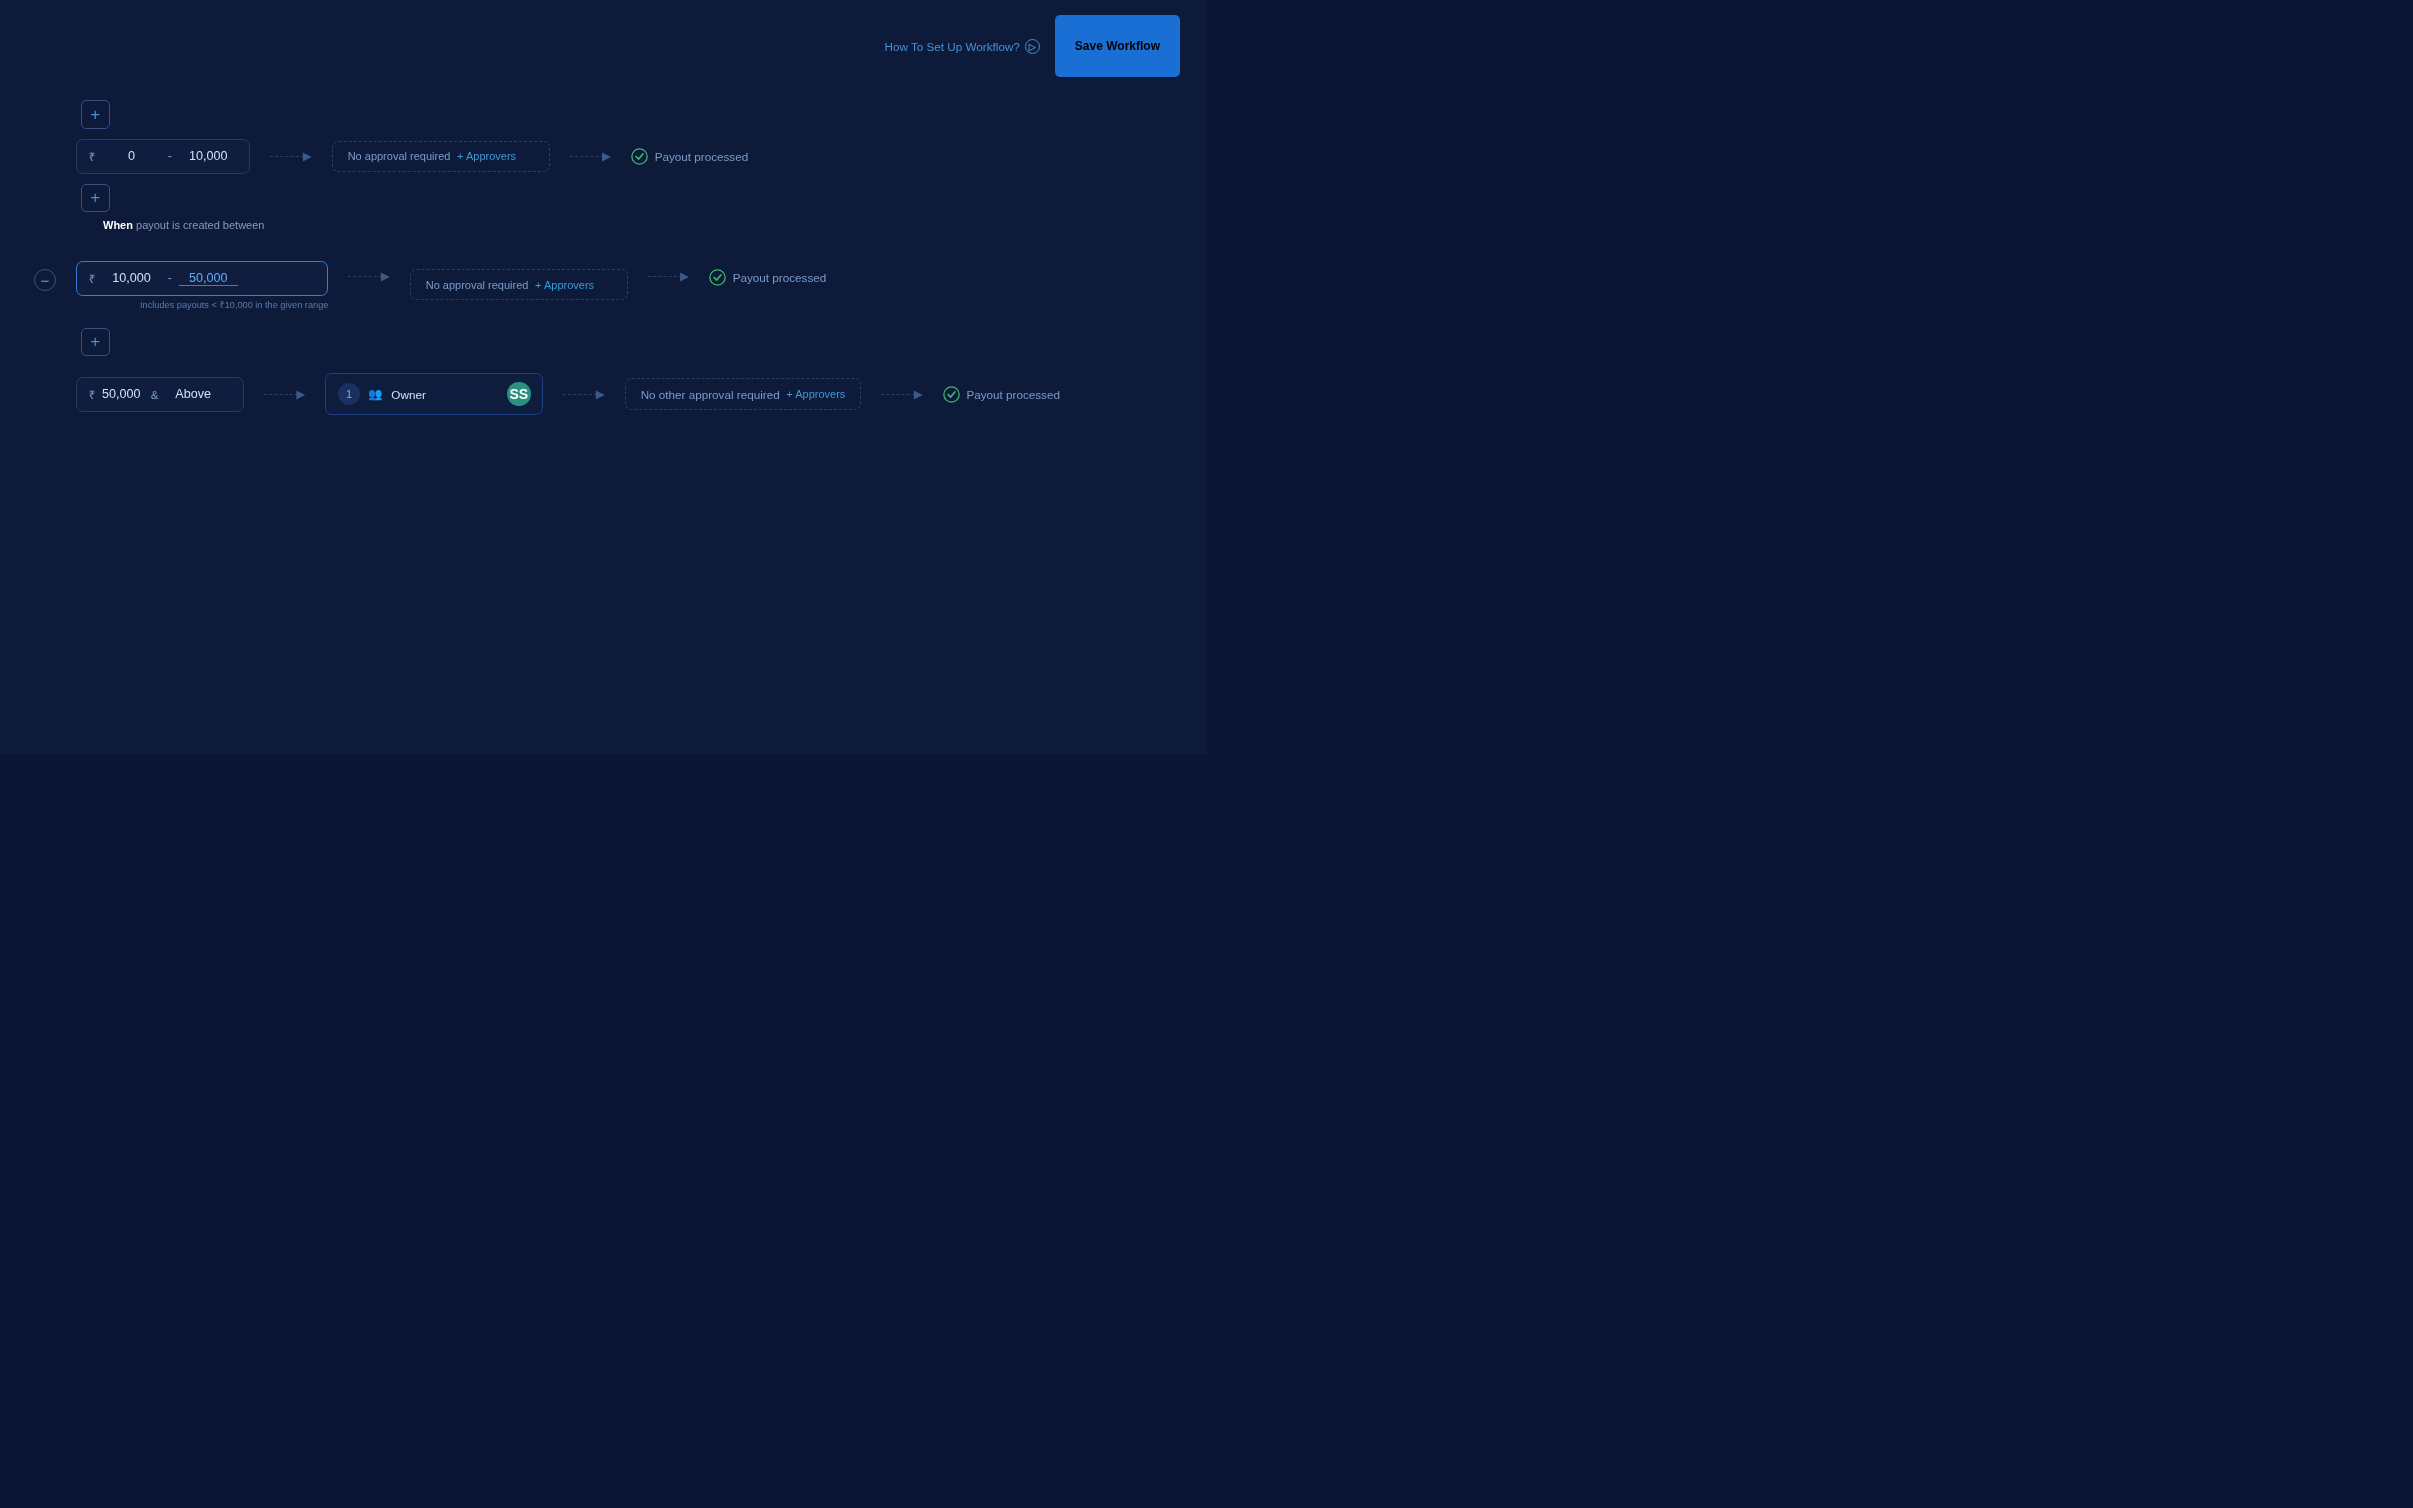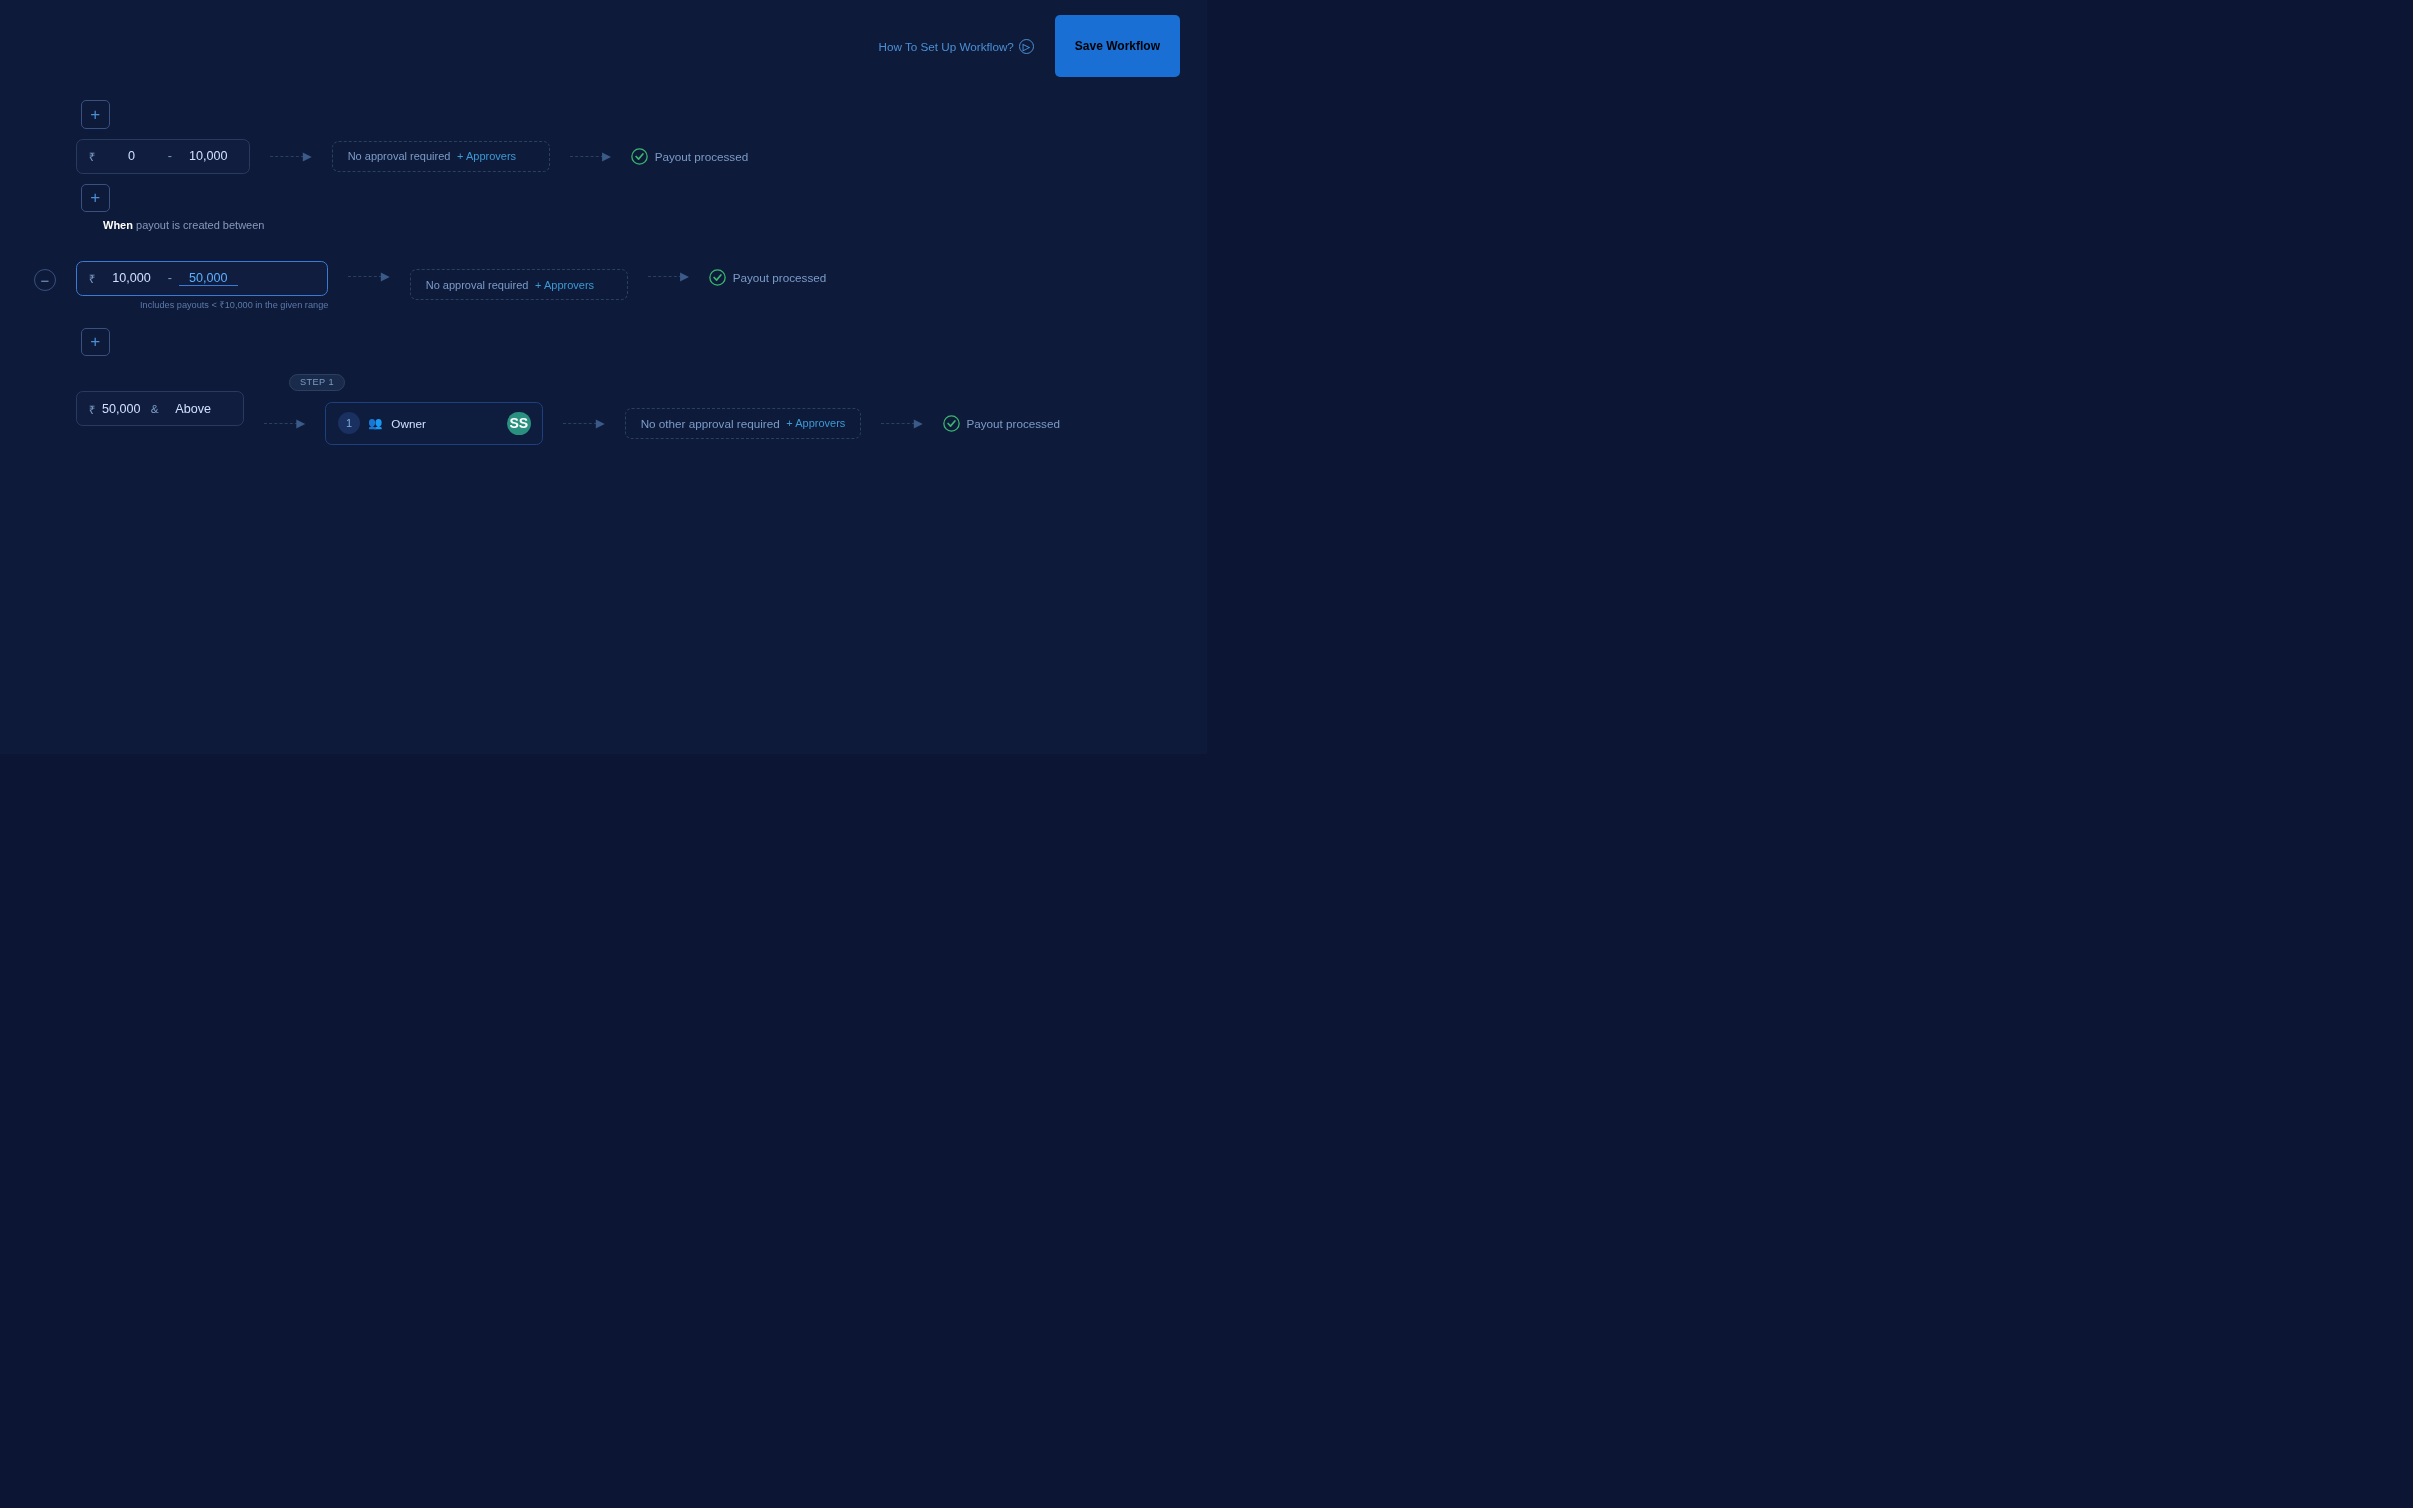--- a/index.html
+++ b/index.html
@@ -50,21 +50,21 @@
       cursor: pointer;
       line-height: 1;
       padding: 3.4px;
     }
 
     .toolbar {
       display: flex;
       align-items: center;
       justify-content: flex-end;
       padding: 15px 27px 8.4px 27px;
-      gap: 21px;
+      gap: 15px;
       flex-shrink: 0;
     }
 
     .help-link {
       display: flex;
       align-items: center;
       gap: 5px;
       color: #4a8fd4;
       font-size: 11.7px;
       cursor: pointer;
@@ -468,23 +468,20 @@
         <div class="range-above">
           <span class="rupee-symbol">₹</span>
           <span class="range-label">50,000</span>
           <span class="amp-text">&amp;</span>
           <span class="above-text"></span>
           <span class="above-text">Above</span>
         </div>
 
         <div style="display:flex;flex-direction:column;gap:6.7px;">
 
-          <div style="margin-left:25px;">
-            <span class="step-label">STEP 1</span>
-          </div>
           <div style="display:flex;align-items:center;gap:20px;">
             <div class="arrow-dashed">
               <div class="arrow-line"></div>
               <span class="arrow-head">▶</span>
             </div>
 
             <div class="approver-box">
               <div class="approver-count">1</div>
               <span class="approver-icon">👥</span>
               <span class="approver-name">Owner</span>

